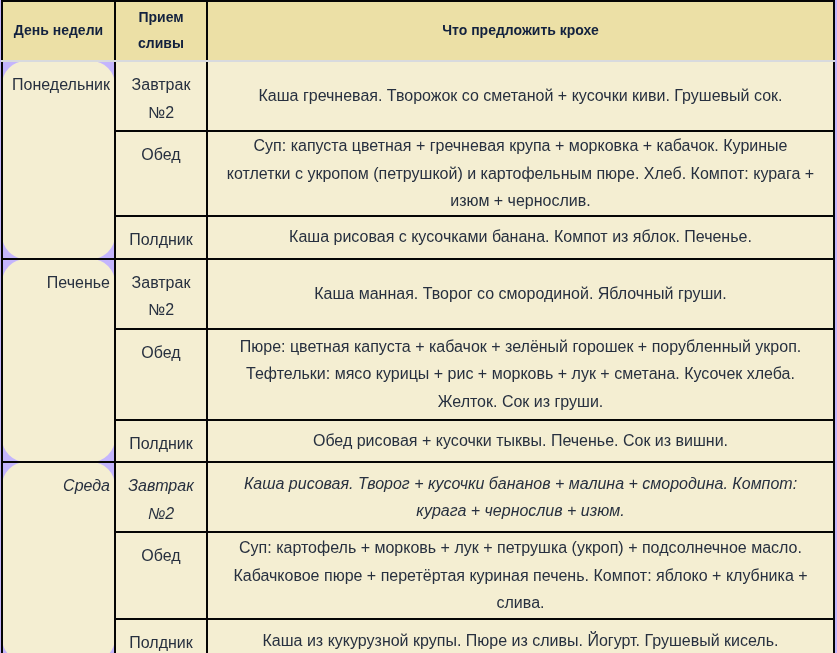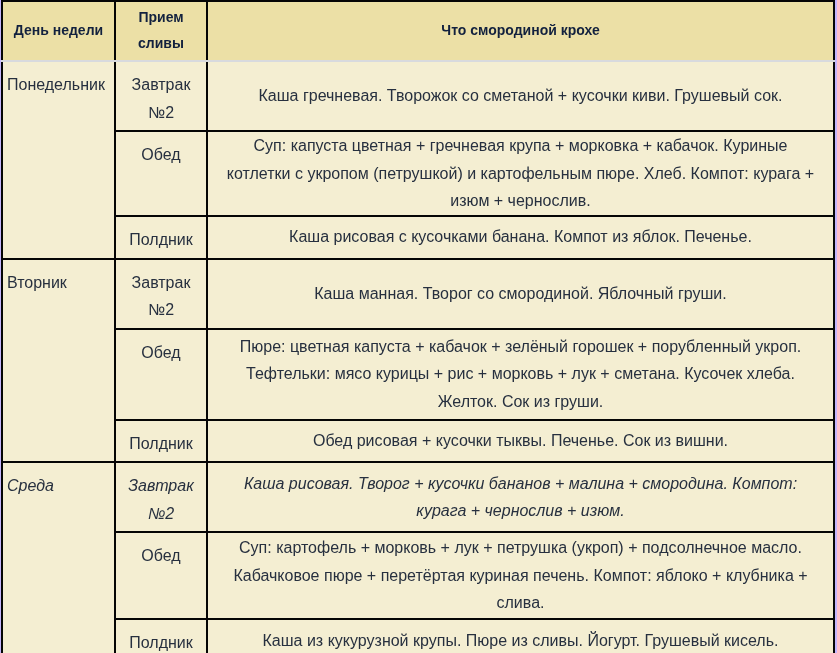--- a/index.html
+++ b/index.html
@@ -38,22 +38,23 @@
     border-bottom: 2px solid #d8dade;
   }
   .menu-table tbody td {
     background: #f4eed2;
     color: #27303f;
     font-size: 16px;
     line-height: 1.72;
   }
   td.day-cell {
     vertical-align: top;
-    text-align: left;
+    text-align: right;
     padding: 9px 4px 4px 4px;
+    border-radius: 24px;
   }
   td.meal-cell {
     vertical-align: top;
     text-align: center;
     padding: 9px 4px 4px 4px;
     margin-left: 44px;
   }
   td.menu-cell {
     vertical-align: middle;
     text-align: center;
@@ -78,40 +79,40 @@
   <table class="menu-table">
     <colgroup>
       <col style="width:113px">
       <col style="width:92px">
       <col style="width:627px">
     </colgroup>
     <thead>
       <tr class="r-head">
         <th>День недели</th>
         <th>Прием сливы</th>
-        <th>Что смородиной крохе</th>
+        <th>Что предложить крохе</th>
       </tr>
     </thead>
     <tbody>
       <tr class="r-mon-b">
         <td class="day-cell" rowspan="3">Понедельник</td>
         <td class="meal-cell">Завтрак №2</td>
         <td class="menu-cell">Каша гречневая. Творожок со сметаной + кусочки киви. Грушевый сок.</td>
       </tr>
       <tr class="r-mon-l">
         <td class="meal-cell">Обед</td>
         <td class="menu-cell">Суп: капуста цветная + гречневая крупа + морковка + кабачок. Куриные котлетки с укропом (петрушкой) и картофельным пюре. Хлеб. Компот: курага + изюм + чернослив.</td>
       </tr>
       <tr class="r-mon-p">
         <td class="meal-cell">Полдник</td>
         <td class="menu-cell">Каша рисовая с кусочками банана. Компот из яблок. Печенье.</td>
       </tr>
 
       <tr class="r-tue-b">
-        <td class="day-cell" rowspan="3">Вторник</td>
+        <td class="day-cell" rowspan="3">Печенье</td>
         <td class="meal-cell">Завтрак №2</td>
         <td class="menu-cell">Каша манная. Творог со смородиной. Яблочный груши.</td>
       </tr>
       <tr class="r-tue-l">
         <td class="meal-cell">Обед</td>
         <td class="menu-cell">Пюре: цветная капуста + кабачок + зелёный горошек + порубленный укроп. Тефтельки: мясо курицы + рис + морковь + лук + сметана. Кусочек хлеба. Желток. Сок из груши.</td>
       </tr>
       <tr class="r-tue-p">
         <td class="meal-cell">Полдник</td>
         <td class="menu-cell">Обед рисовая + кусочки тыквы. Печенье. Сок из вишни.</td>

